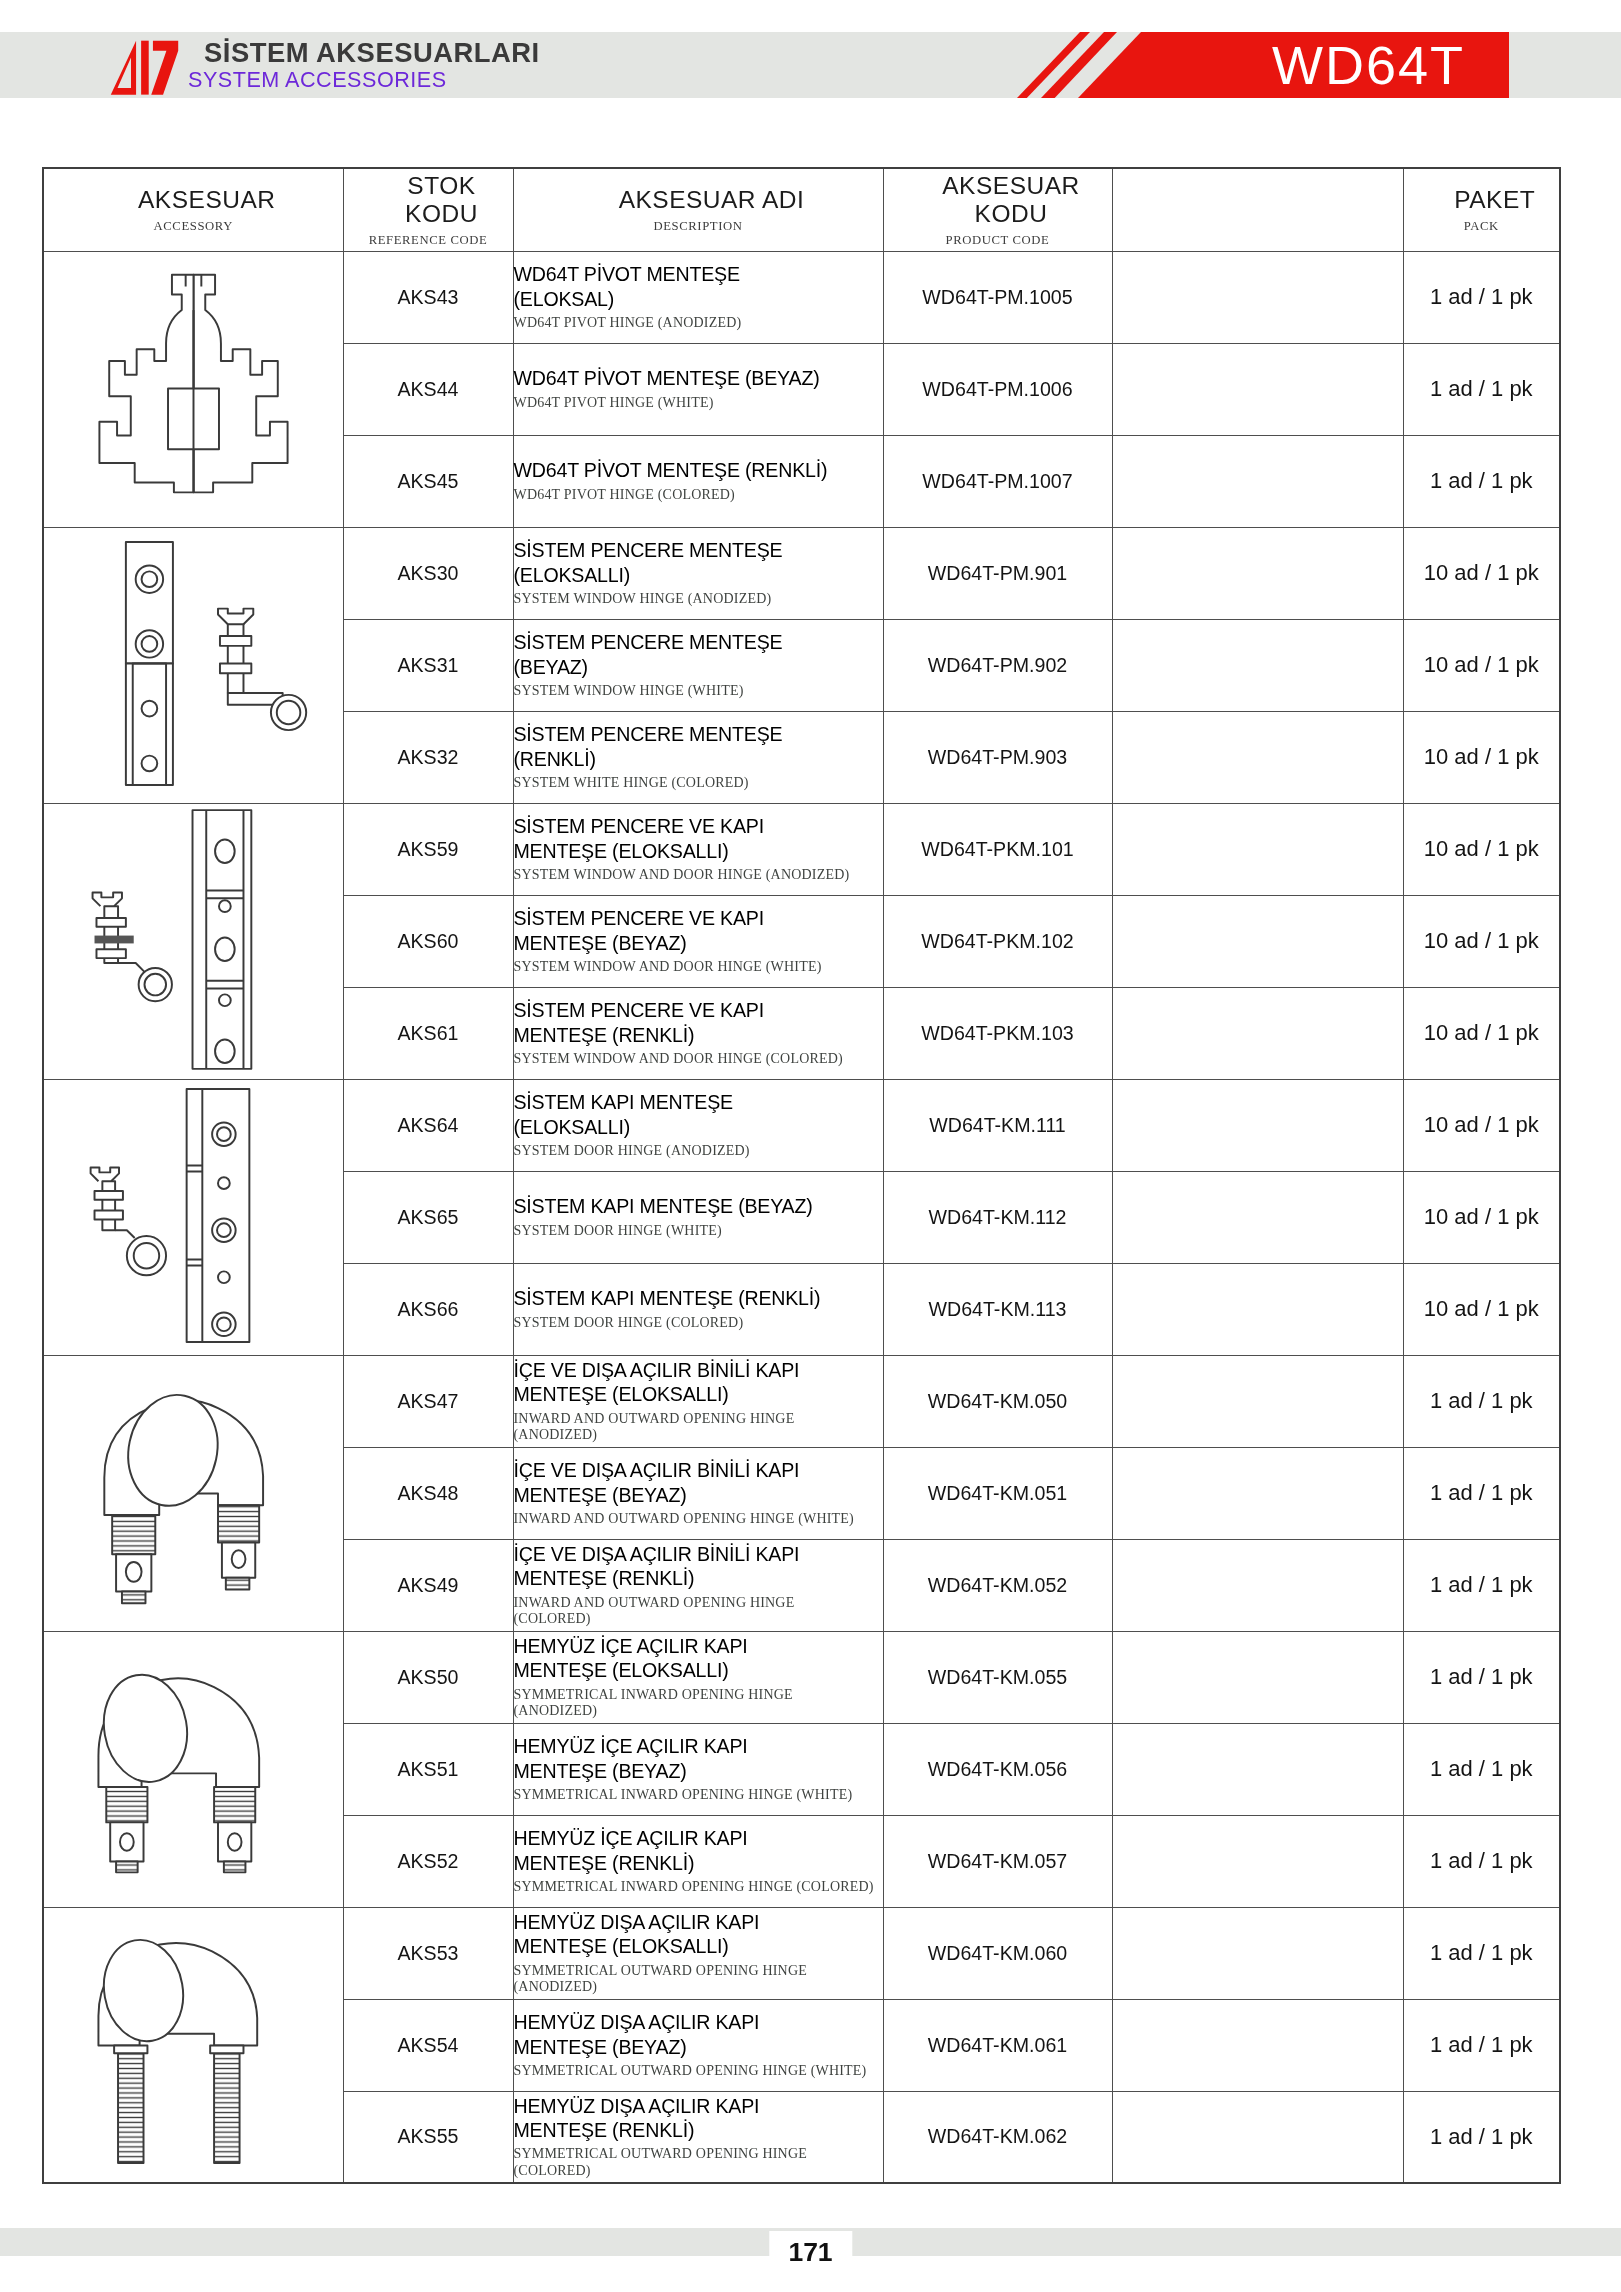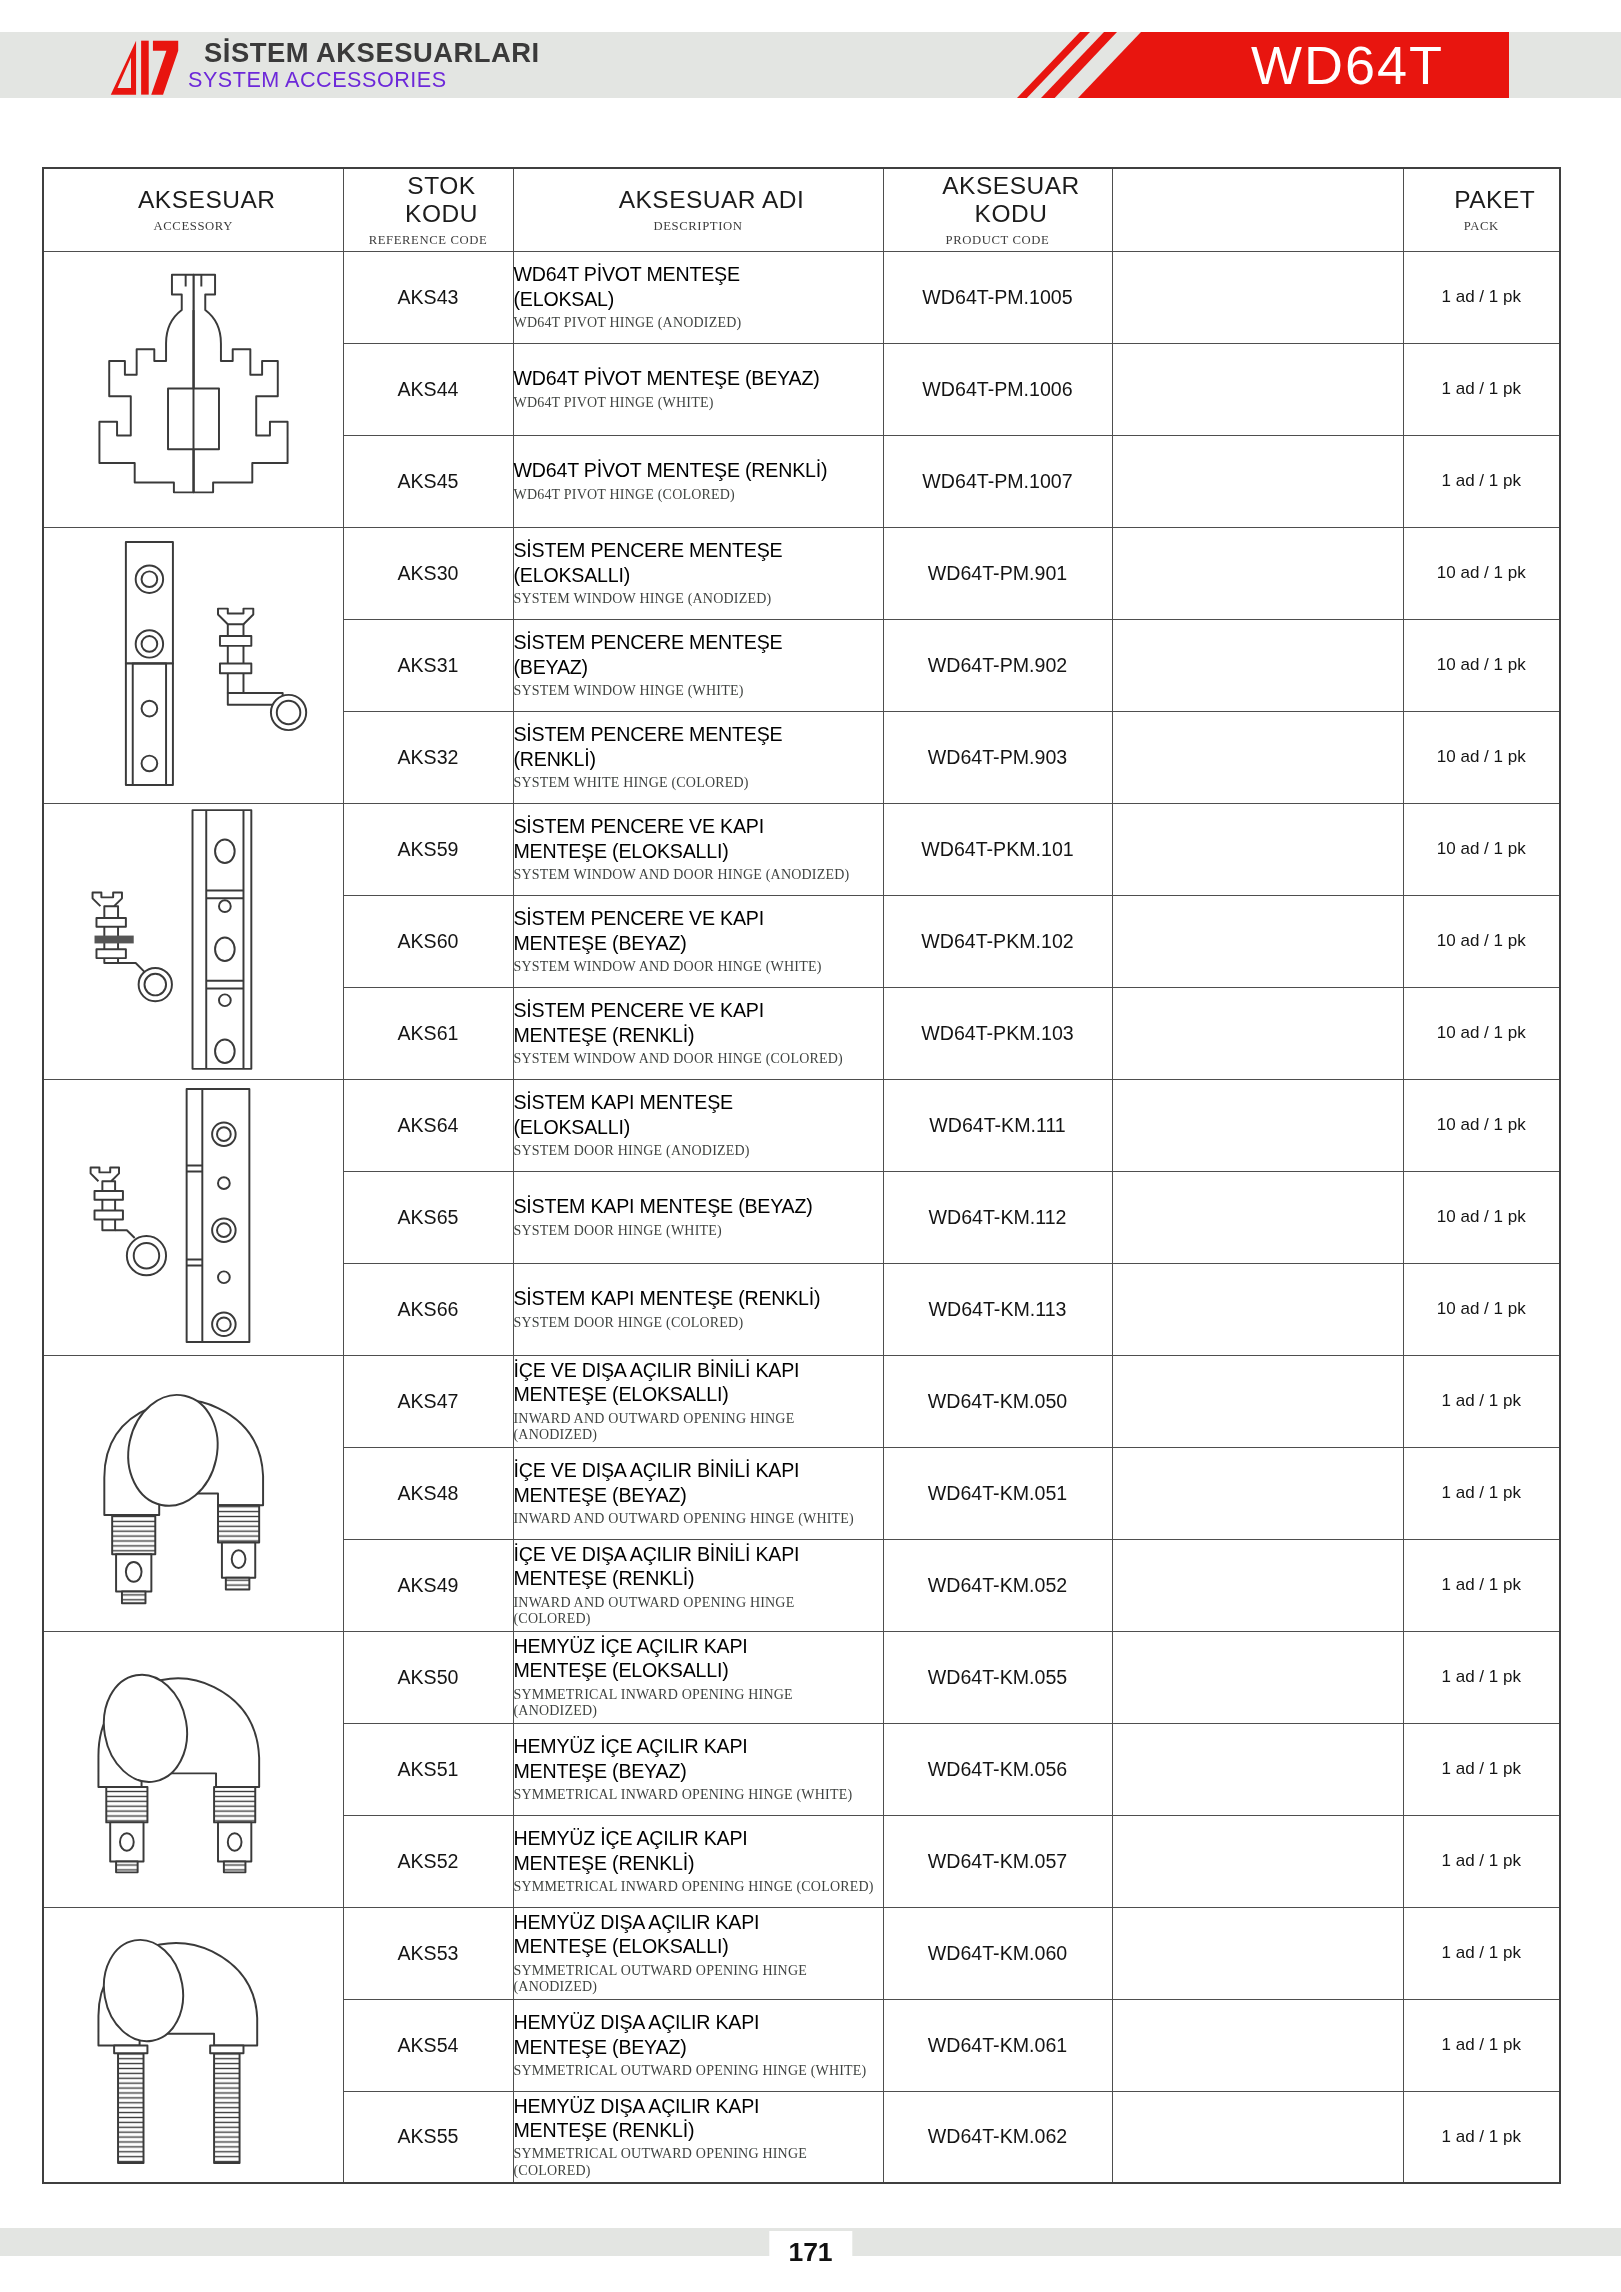--- a/index.html
+++ b/index.html
@@ -7,37 +7,37 @@
         font-family:"Liberation Sans",sans-serif;overflow:hidden;}
 
   
   .band{position:absolute;left:0;top:32px;width:1621px;height:66px;background:#e3e5e2;}
   .logo{position:absolute;left:110px;top:39px;}
   .htit{position:absolute;left:204px;top:37px;font-size:27.4px;font-weight:bold;color:#3a3a3a;letter-spacing:0.5px;}
   .hsub{position:absolute;left:188px;top:67px;font-size:21.6px;color:#6d28d9;letter-spacing:0.5px;}
   .banner{position:absolute;left:1078px;top:32px;width:431px;height:66px;background:#e8150f;
           clip-path:polygon(63px 0,431px 0,431px 66px,0 66px);
           display:flex;align-items:center;justify-content:flex-end;}
-  .banner span{color:#fff;font-size:54px;line-height:1;letter-spacing:2px;margin-right:65px;}
+  .banner span{color:#fff;font-size:54px;line-height:1;letter-spacing:2px;margin-right:44px;}
   .stripe{position:absolute;top:32px;height:66px;background:#e8150f;}
   .s1{left:1017px;width:73px;clip-path:polygon(63px 0,73px 0,9.8px 66px,0 66px);}
   .s2{left:1041px;width:76px;clip-path:polygon(63px 0,76px 0,13.7px 66px,0 66px);}
 
   
   table.tbl{position:absolute;left:42px;top:167px;width:1516px;border-collapse:collapse;
             table-layout:fixed;border:2px solid #3f3f3f;}
   .tbl th,.tbl td{border:1px solid #4e4e4e;padding:0;}
   .tbl thead tr{height:83px;}
   .tbl thead th{vertical-align:middle;text-align:center;font-weight:normal;}
   .tbl thead .trh{font-size:24.5px;color:#1c1c1c;letter-spacing:0.5px;padding-left:27px;}
   .tbl thead .enh{font-size:12.7px;font-family:"Liberation Serif",serif;color:#3c3c3c;margin-top:4.9px;letter-spacing:0.6px;}
   .tbl tbody tr{height:92px;}
   .img-cell{text-align:center;vertical-align:middle;background:#fff;}
   .stok,.code,.pack{text-align:center;vertical-align:middle;font-size:19.6px;color:#141414;}
-  .pack{font-size:17px;}
+  .pack{font-size:22px;}
   .desc{vertical-align:middle;padding:7.8px 7.8px 7.8px 13.7px;}
   .desc .nm{font-size:19.6px;line-height:24.5px;color:#000000;white-space:pre-line;letter-spacing:-0.2px;}
   .desc .en{font-size:14px;line-height:16.7px;font-family:"Liberation Serif",serif;color:#3e423f;
             white-space:pre-line;margin-top:3.9px;letter-spacing:0.2px;}
 
   
   .fbar{position:absolute;left:0;top:2228px;width:1621px;height:28px;background:#e3e5e2;}
   .fnum{position:absolute;left:50%;transform:translateX(-50%);top:2218px;height:43px;line-height:43px;
         background:#fff;padding:0 19.6px;font-size:26.5px;font-weight:bold;color:#111;margin-top:13px;}
 </style>

